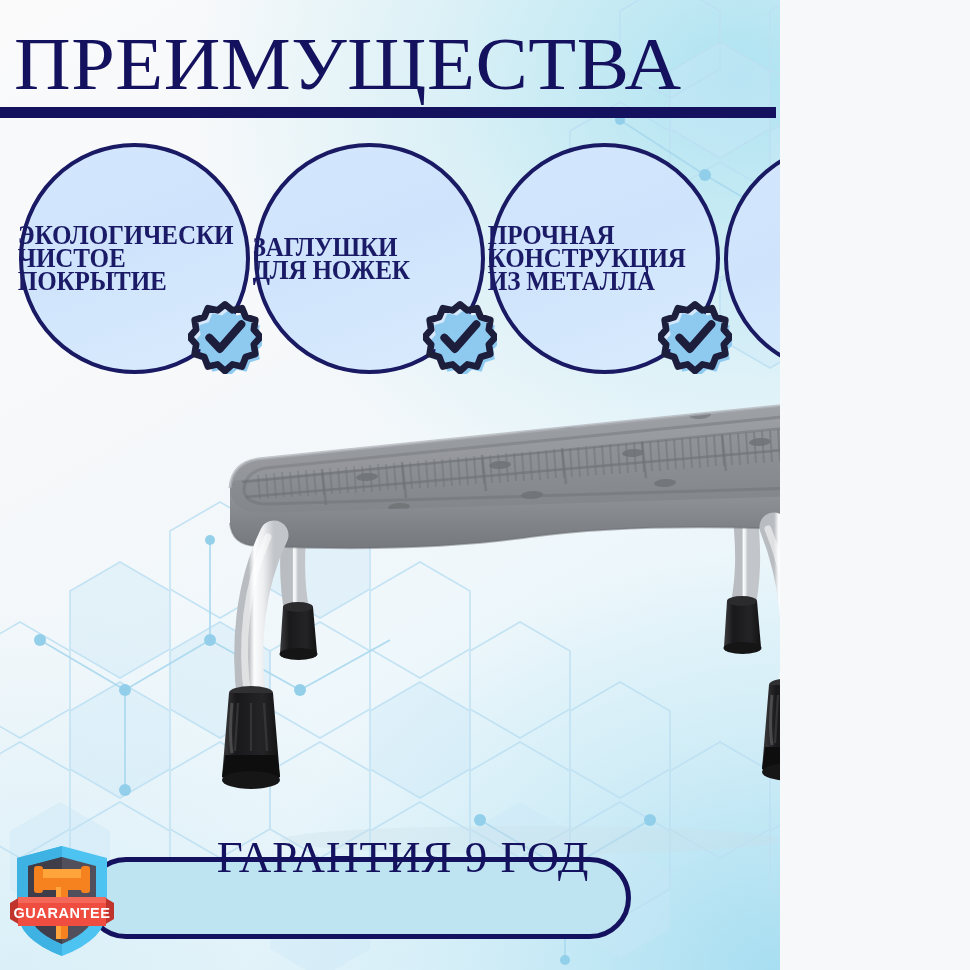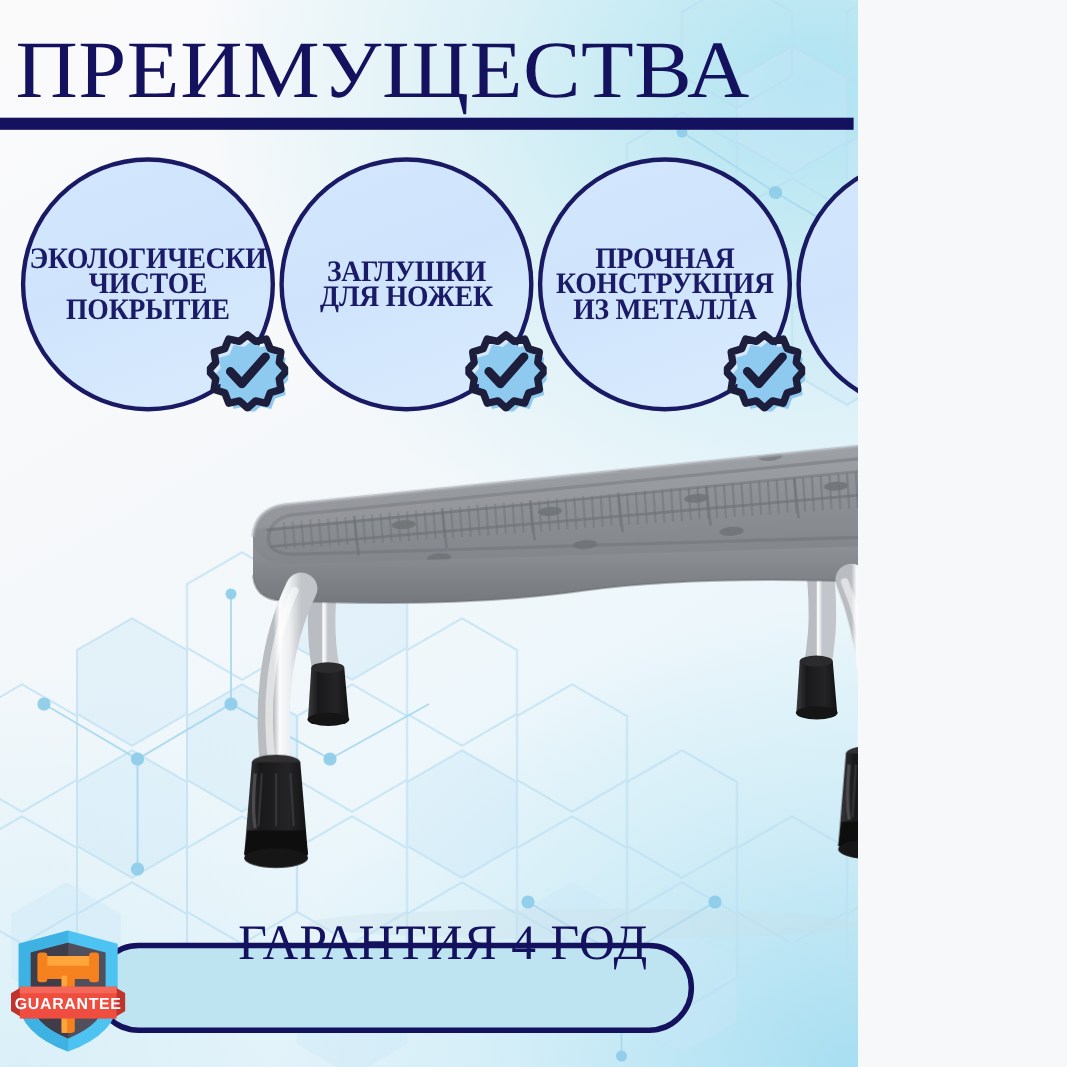--- a/index.html
+++ b/index.html
@@ -52,21 +52,21 @@
   .c1{left:19px;top:143px;}
   .c2{left:254px;top:143px;}
   .c3{left:489px;top:143px;}
   .c4{left:724px;top:143px;}
 
   .circle-text{
     position:absolute;
     left:-14px;right:-14px;
     top:50%;
     transform:translateY(-50%);
-    text-align:center;
+    text-align:left;
     color:#1a1a66;
     font-weight:700;
     font-size:27px;
     line-height:0.87;
     letter-spacing:-0.2px;
     transform-origin:center;
   }
   .circle-text span{display:block;transform:scaleX(0.93);}
 
   
@@ -460,21 +460,21 @@
             <path d="M621,310 L621,358"></path>
             <path d="M634,310 L637,358"></path>
         </g>
         <path d="M602,310 C600,332 600,348 602,360" stroke="#6a6a6c" stroke-width="3" fill="none" opacity="0.55"></path>
       </g>
     </g>
   </svg>
 
   <div class="g-pill"></div>
   <div class="g-pill-text" style="position:absolute;left:85px;top:857px;width:546px;height:82px;display:flex;align-items:center;justify-content:center;">
-    <span style="padding-left:46px;font-size:45px;color:#14125e;letter-spacing:1px;white-space:nowrap;">ГАРАНТИЯ 4 ГОД</span>
+    <span style="padding-left:46px;font-size:45px;color:#14125e;letter-spacing:1px;white-space:nowrap;">ГАРАНТИЯ 9 ГОД</span>
   </div>
 
   <svg class="g-shield" viewBox="0 0 104 116" xmlns="http://www.w3.org/2000/svg">
 
     <path d="M52 3 L97 15 L97 66 Q97 96 52 113 Q7 96 7 66 L7 15 Z" fill="#4cc3f0"></path>
     <path d="M52 3 L52 113 Q7 96 7 66 L7 15 Z" fill="#3fb2e4"></path>
 
     <path d="M52 14 L86 23 L86 64 Q86 87 52 101 Q18 87 18 64 L18 23 Z" fill="#514f5c"></path>
     <path d="M52 14 L52 101 Q18 87 18 64 L18 23 Z" fill="#3f3d4a"></path>
 

